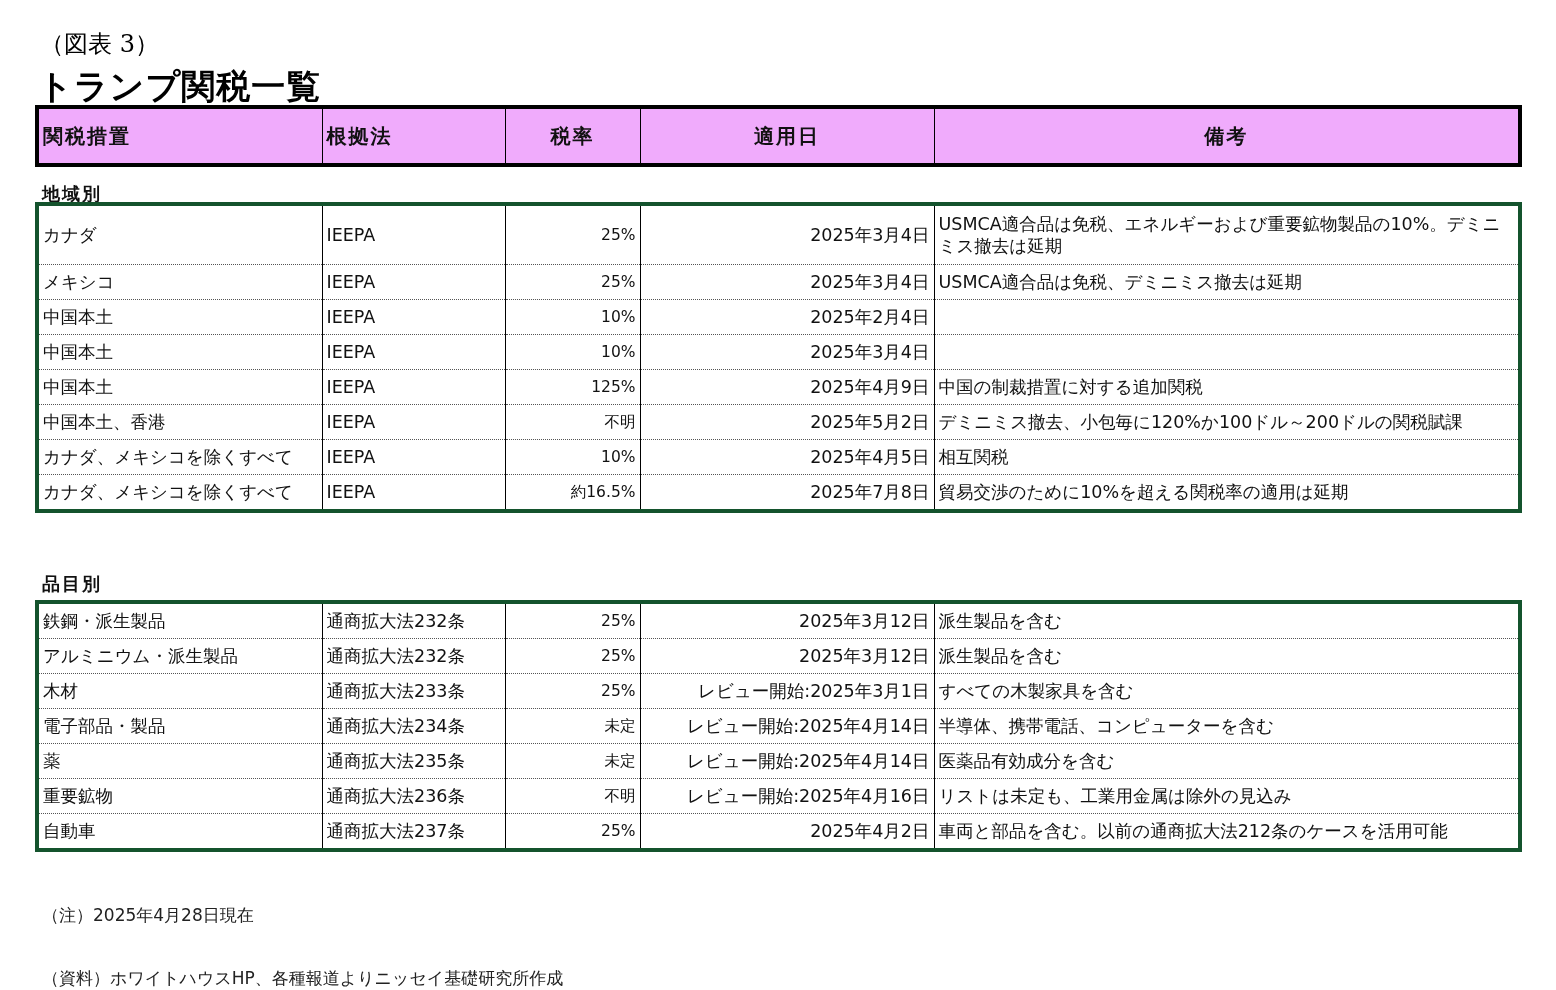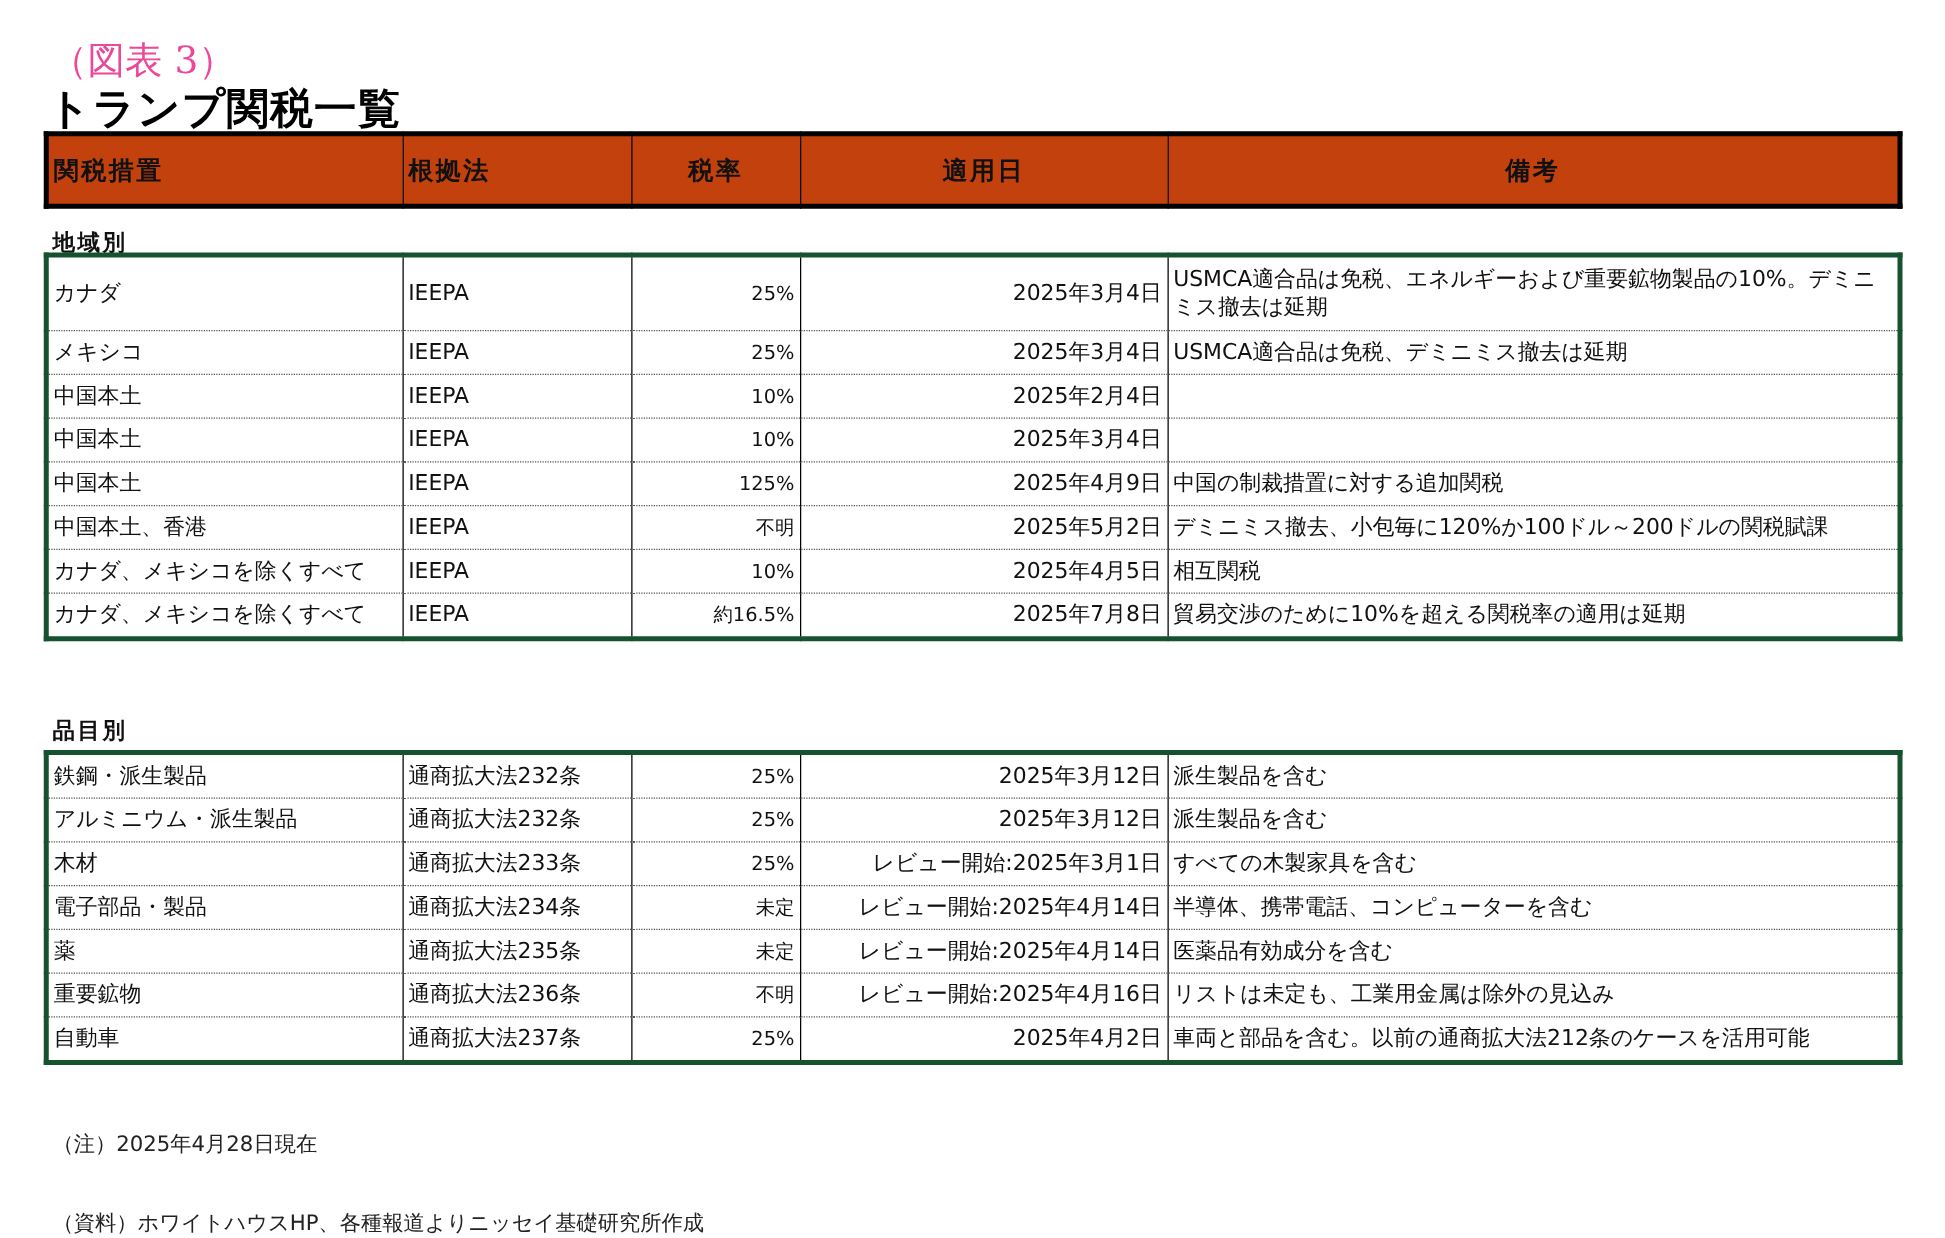--- a/index.html
+++ b/index.html
@@ -1,26 +1,26 @@
 <!DOCTYPE html>
 <html><head>
 <meta charset="utf-8">
 <style>
   html, body { margin:0; padding:0; background:#ffffff; }
   body { width:1556px; height:990px; position:relative; overflow:hidden;
          font-family:"DejaVu Sans","Liberation Sans",sans-serif; color:#111; }
-  .fig-label { position:absolute; left:40px; top:28px; font-size:30px;
-               font-family:"DejaVu Serif","Liberation Serif",serif; color:#ec4899; }
+  .fig-label { position:absolute; left:40px; top:28px; font-size:24px;
+               font-family:"DejaVu Serif","Liberation Serif",serif; color:#000000; }
   .page-title { position:absolute; left:38px; top:64px; font-size:34px; font-weight:bold;
                 letter-spacing:1px; color:#000; }
   table { border-collapse:collapse; table-layout:fixed; position:absolute; left:35px; width:1483px; }
   col.c1 { width:285px; } col.c2 { width:183px; } col.c3 { width:135px; }
   col.c4 { width:294px; } col.c5 { width:586px; }
   .hdr { top:105px; border:4px solid #000; }
-  .hdr th { background:#c2410c; height:54px; font-size:20px; font-weight:bold;
+  .hdr th { background:#f0abfc; height:54px; font-size:20px; font-weight:bold;
             border-left:1.5px solid #000; letter-spacing:2px; padding:0 4px; }
   .hdr th:first-child { border-left:none; }
   .hdr th.left { text-align:left; }
   .section-label { position:absolute; left:42px; font-size:18px; font-weight:bold; letter-spacing:2px; }
   .grp { border:4px solid #14532d; }
   .grp td { font-size:17.5px; border-left:1.5px solid #000; border-top:1.5px dotted #555;
             padding:0 4px; height:34px; line-height:22px; white-space:nowrap; overflow:hidden; }
   .grp td:first-child { border-left:none; }
   .grp tr:first-child td { border-top:none; }
   .grp td.center { text-align:right; }

